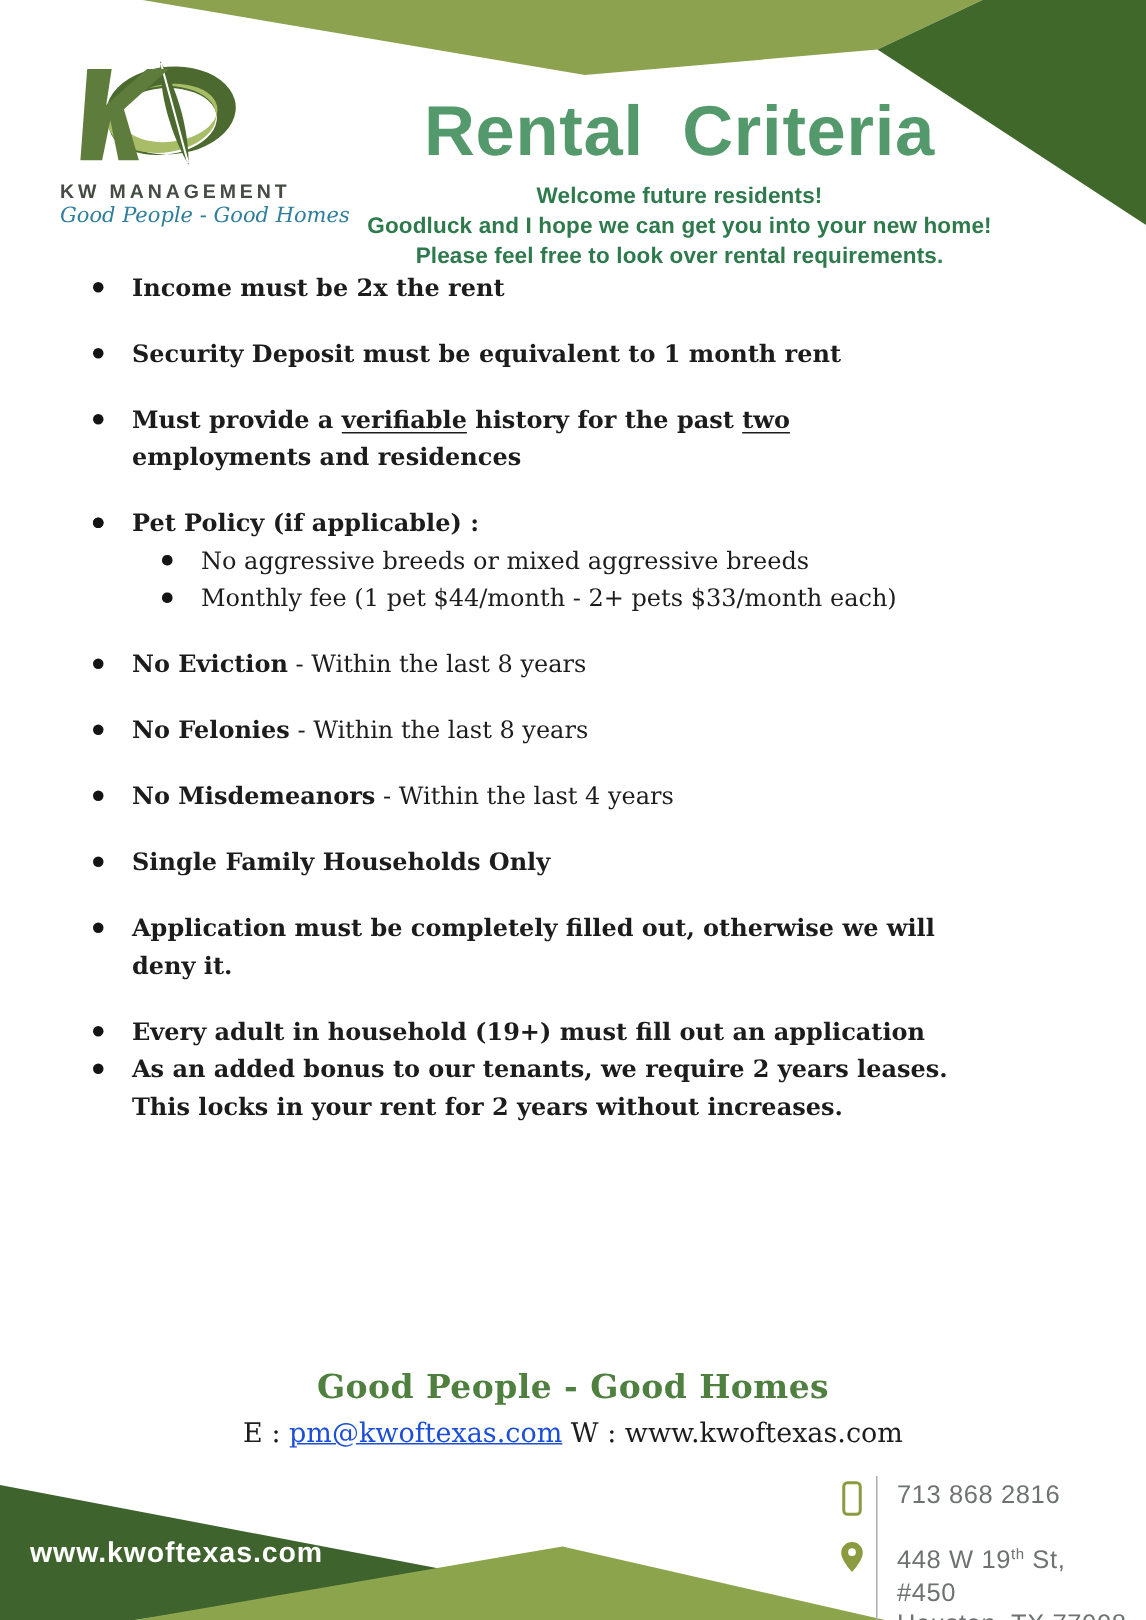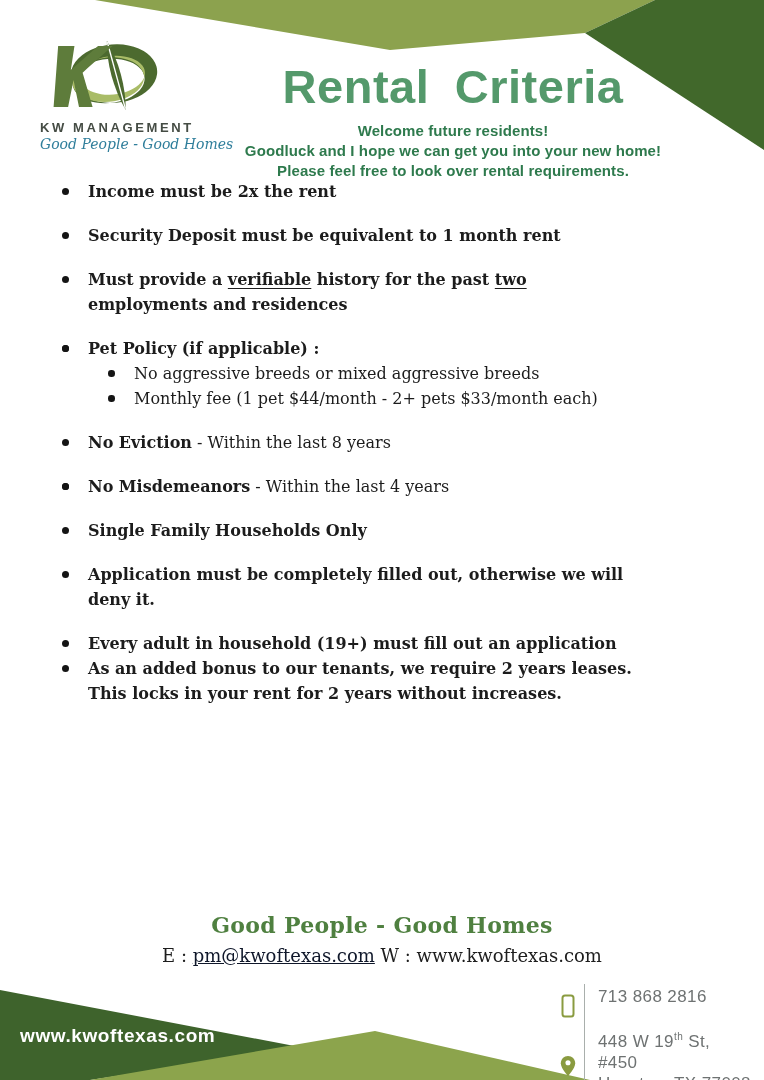--- a/index.html
+++ b/index.html
@@ -45,31 +45,31 @@
   
   .footer-tagline{
     position:absolute;top:912px;left:0;right:0;text-align:center;
     font-family:"DejaVu Serif",serif;font-weight:bold;font-size:22px;
     color:#4f8040;letter-spacing:0.3px;
   }
   .contact-line{
     position:absolute;top:945px;left:0;right:0;text-align:center;
     font-family:"DejaVu Serif",serif;font-size:18px;color:#1d1d1d;
   }
-  .email-link{color:#0f172a;text-decoration:underline;cursor:pointer;}
+  .email-link{color:#1d4ed8;text-decoration:underline;cursor:pointer;}
   
   .deco-bottom{position:absolute;left:0;top:960px;}
   .bottom-url{
     position:absolute;left:20px;top:1025px;
     font-family:"Liberation Sans",sans-serif;font-weight:bold;font-size:19px;
     color:#ffffff;letter-spacing:0.6px;
   }
   
   .contact-card{position:absolute;left:552px;top:984px;width:200px;}
-  .c-row{display:flex;align-items:center;}
+  .c-row{display:flex;align-items:flex-start;}
   .c-icon{flex:0 0 32px;display:flex;justify-content:center;padding-top:3px;}
   .c-text{
     border-left:1px solid #a9afac;padding:2px 0 12px 13px;min-height:26px;
     font-family:"Liberation Sans",sans-serif;font-size:17px;line-height:21px;
     color:#6e7272;letter-spacing:0.4px;flex:1;
   }
   .c-text sup{font-size:10px;}
 </style>
 </head>
 <body>
@@ -106,21 +106,21 @@
 
   <div class="criteria-list">
       <div class="item lvl1"><span class="dot"></span><span class="txt"><span class="b">Income must be 2x the rent</span></span></div>
       <div class="item lvl1"><span class="dot"></span><span class="txt"><span class="b">Security Deposit must be equivalent to 1 month rent</span></span></div>
       <div class="item lvl1"><span class="dot"></span><span class="txt"><span class="b">Must provide a </span><span class="b u">verifiable</span><span class="b"> history for the past </span><span class="b u">two</span><br><span class="b">employments and residences</span></span></div>
       <div class="item lvl1"><span class="dot"></span></div>
       <div class="item lvl1 tight"><span class="dot"></span><span class="txt"><span class="b">Pet Policy (if applicable) :</span></span></div>
       <div class="item lvl2"><span class="dot"></span><span class="txt"><span>No aggressive breeds or mixed aggressive breeds</span></span></div>
       <div class="item lvl2 gap"><span class="dot"></span><span class="txt"><span>Monthly fee (1 pet $44/month - 2+ pets $33/month each)</span></span></div>
       <div class="item lvl1"><span class="dot"></span><span class="txt"><span class="b">No Eviction</span><span> - Within the last 8 years</span></span></div>
-      <div class="item lvl1"><span class="dot"></span></div>
+      <div class="item lvl1"><span class="dot"></span><span class="txt"><span class="b">No Felonies</span><span> - Within the last 8 years</span></span></div>
       <div class="item lvl1"><span class="dot"></span><span class="txt"><span class="b">No Misdemeanors</span><span> - Within the last 4 years</span></span></div>
       <div class="item lvl1"><span class="dot"></span><span class="txt"><span class="b">Single Family Households Only</span></span></div>
       <div class="item lvl1"><span class="dot"></span><span class="txt"><span class="b">Application must be completely filled out, otherwise we will</span><br><span class="b">deny it.</span></span></div>
       <div class="item lvl1 tight"><span class="dot"></span><span class="txt"><span class="b">Every adult in household (19+) must fill out an application</span></span></div>
       <div class="item lvl1"><span class="dot"></span><span class="txt"><span class="b">As an added bonus to our tenants, we require 2 years leases.</span><br><span class="b">This locks in your rent for 2 years without increases.</span></span></div>
     </div>
 
   <div class="footer-tagline">Good People - Good Homes</div>
   <div class="contact-line">
     <span>E : </span><a class="email-link">pm@kwoftexas.com</a><span> W : </span><span>www.kwoftexas.com</span>

